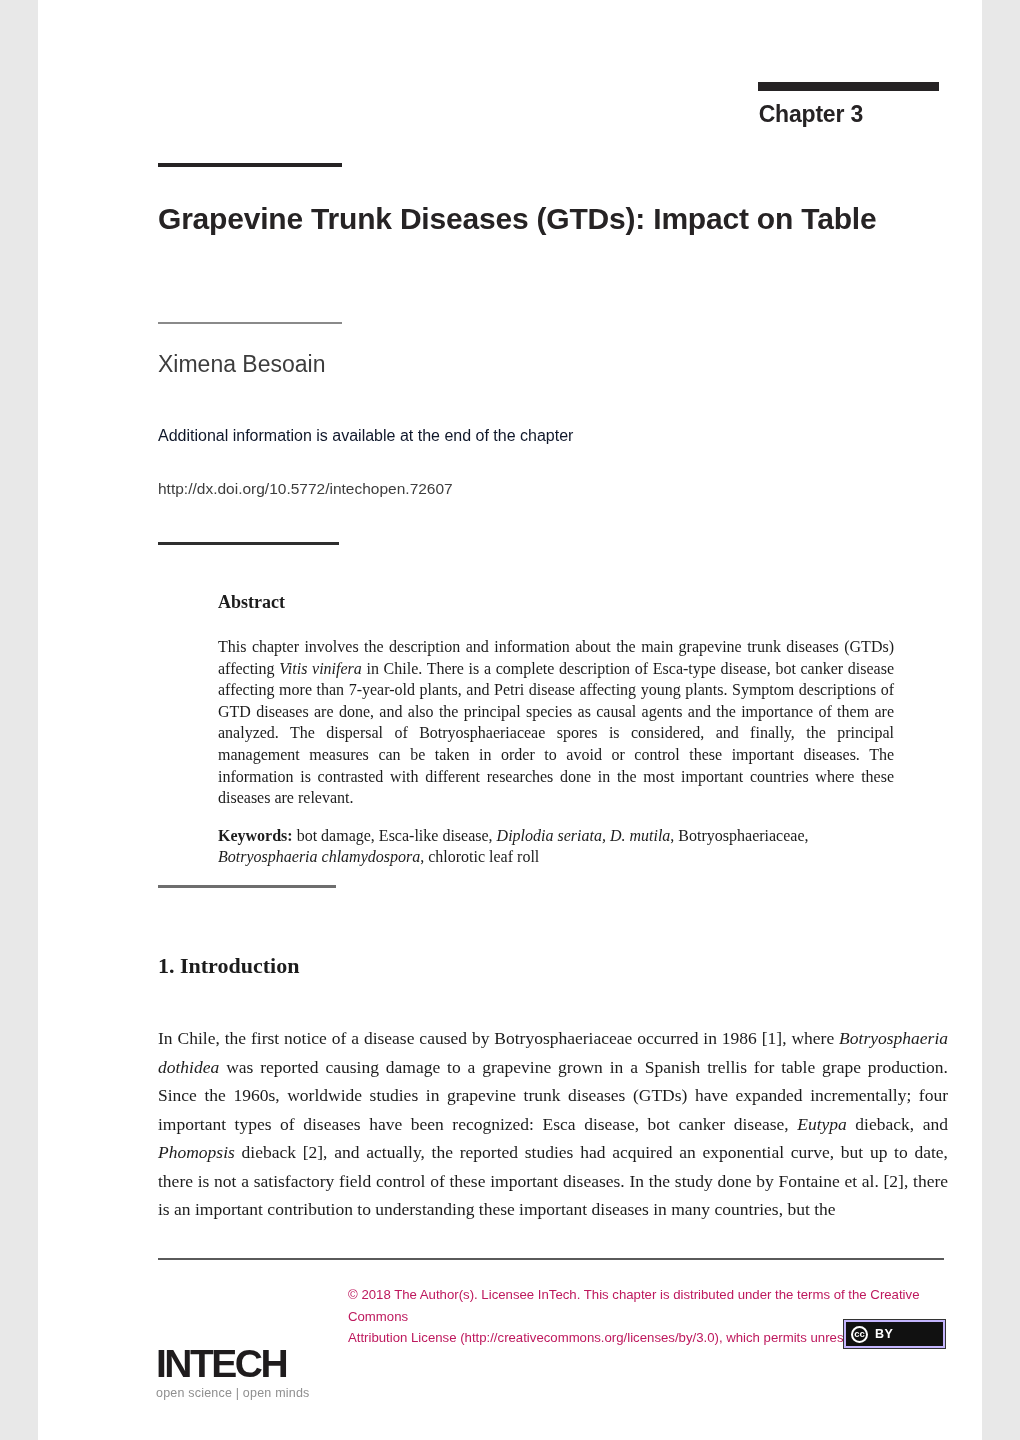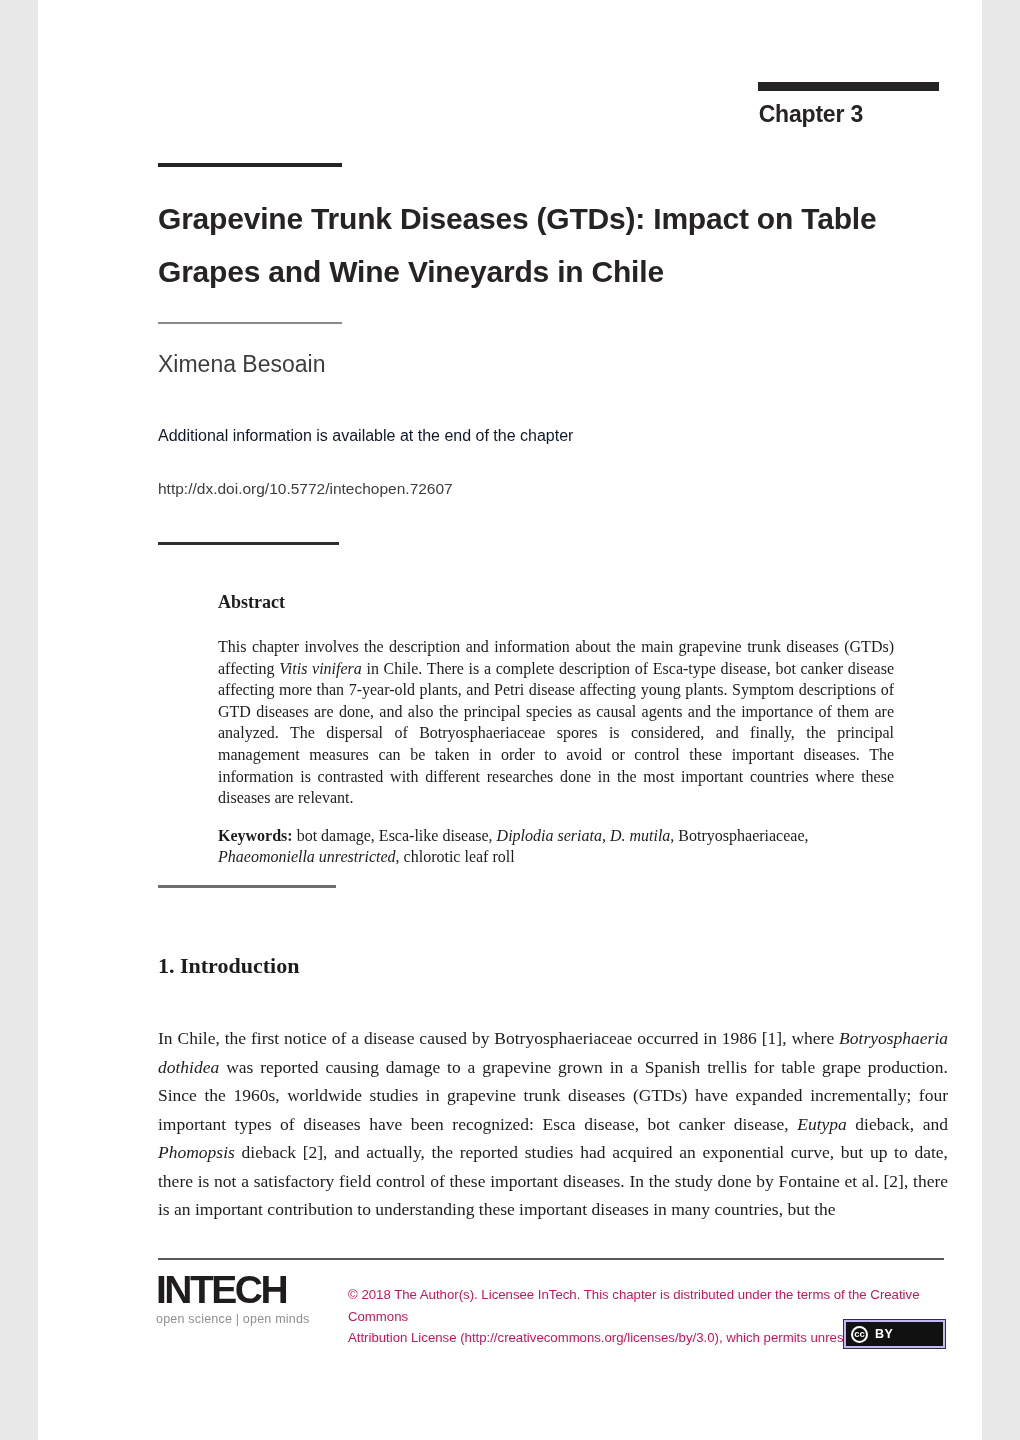--- a/index.html
+++ b/index.html
@@ -101,21 +101,21 @@
     left: 120px; top: 1024px;
     width: 790px;
     font-family: "Liberation Serif", serif;
     font-size: 17.5px;
     line-height: 28.5px;
     text-align: justify;
     color: #1c1c1c;
   }
   .logo {
     position: absolute;
-    left: 118px; top: 1270px;
+    left: 118px; top: 1344px;
     width: 180px;
   }
   .logo-text {
     font-size: 39px;
     font-weight: bold;
     letter-spacing: -2.5px;
     color: #1f1c1d;
     line-height: 40px;
   }
   .logo-tagline {
@@ -167,35 +167,35 @@
 </head>
 <body>
 
 <div class="page">
 
   <div class="chapter-bar"></div>
   <div class="chapter-label">Chapter 3</div>
 
   <div class="rule title-rule"></div>
 
-  <h1 class="title"><span>Grapevine Trunk Diseases (GTDs): Impact on Table</span><br><span>Grapes and Wine Vineyards in Chile</span></h1>
+  <h1 class="title"><span>Grapevine Trunk Diseases (GTDs): Impact on Table</span><br></h1>
 
   <div class="rule author-rule"></div>
   <div class="author">Ximena Besoain</div>
 
   <div class="add-info">Additional information is available at the end of the chapter</div>
 
   <a class="doi" href="#">http://dx.doi.org/10.5772/intechopen.72607</a>
 
   <div class="rule abstract-rule"></div>
 
   <section class="abstract">
     <h2>Abstract</h2>
     <p class="abs-body"><span>This chapter involves the description and information about the main grapevine trunk diseases (GTDs) affecting </span><i>Vitis vinifera</i><span> in Chile. There is a complete description of Esca-type disease, bot canker disease affecting more than 7-year-old plants, and Petri disease affecting young plants. Symptom descriptions of GTD diseases are done, and also the principal species as causal agents and the importance of them are analyzed. The dispersal of Botryosphaeriaceae spores is considered, and finally, the principal management measures can be taken in order to avoid or control these important diseases. The information is contrasted with different researches done in the most important countries where these diseases are relevant.</span></p>
-    <p class="keywords"><b>Keywords:</b><span> bot damage, Esca-like disease, </span><i>Diplodia seriata, D. mutila</i><span>, Botryosphaeriaceae, </span><i>Phaeomoniella unrestricted</i><span>, chlorotic leaf roll</span></p>
+    <p class="keywords"><b>Keywords:</b><span> bot damage, Esca-like disease, </span><i>Diplodia seriata, D. mutila</i><span>, Botryosphaeriaceae, </span><i>Botryosphaeria chlamydospora</i><span>, chlorotic leaf roll</span></p>
   </section>
 
   <div class="rule keywords-rule"></div>
 
   <h2 class="intro-heading">1. Introduction</h2>
 
   <p class="intro-body"><span>In Chile, the first notice of a disease caused by Botryosphaeriaceae occurred in 1986 [1], where </span><i>Botryosphaeria dothidea</i><span> was reported causing damage to a grapevine grown in a Spanish trellis for table grape production. Since the 1960s, worldwide studies in grapevine trunk diseases (GTDs) have expanded incrementally; four important types of diseases have been recognized: Esca disease, bot canker disease, </span><i>Eutypa</i><span> dieback, and </span><i>Phomopsis</i><span> dieback [2], and actually, the reported studies had acquired an exponential curve, but up to date, there is not a satisfactory field control of these important diseases. In the study done by Fontaine et al. [2], there is an important contribution to understanding these important diseases in many countries, but the</span></p>
 
   <div class="rule footer-rule"></div>
 

